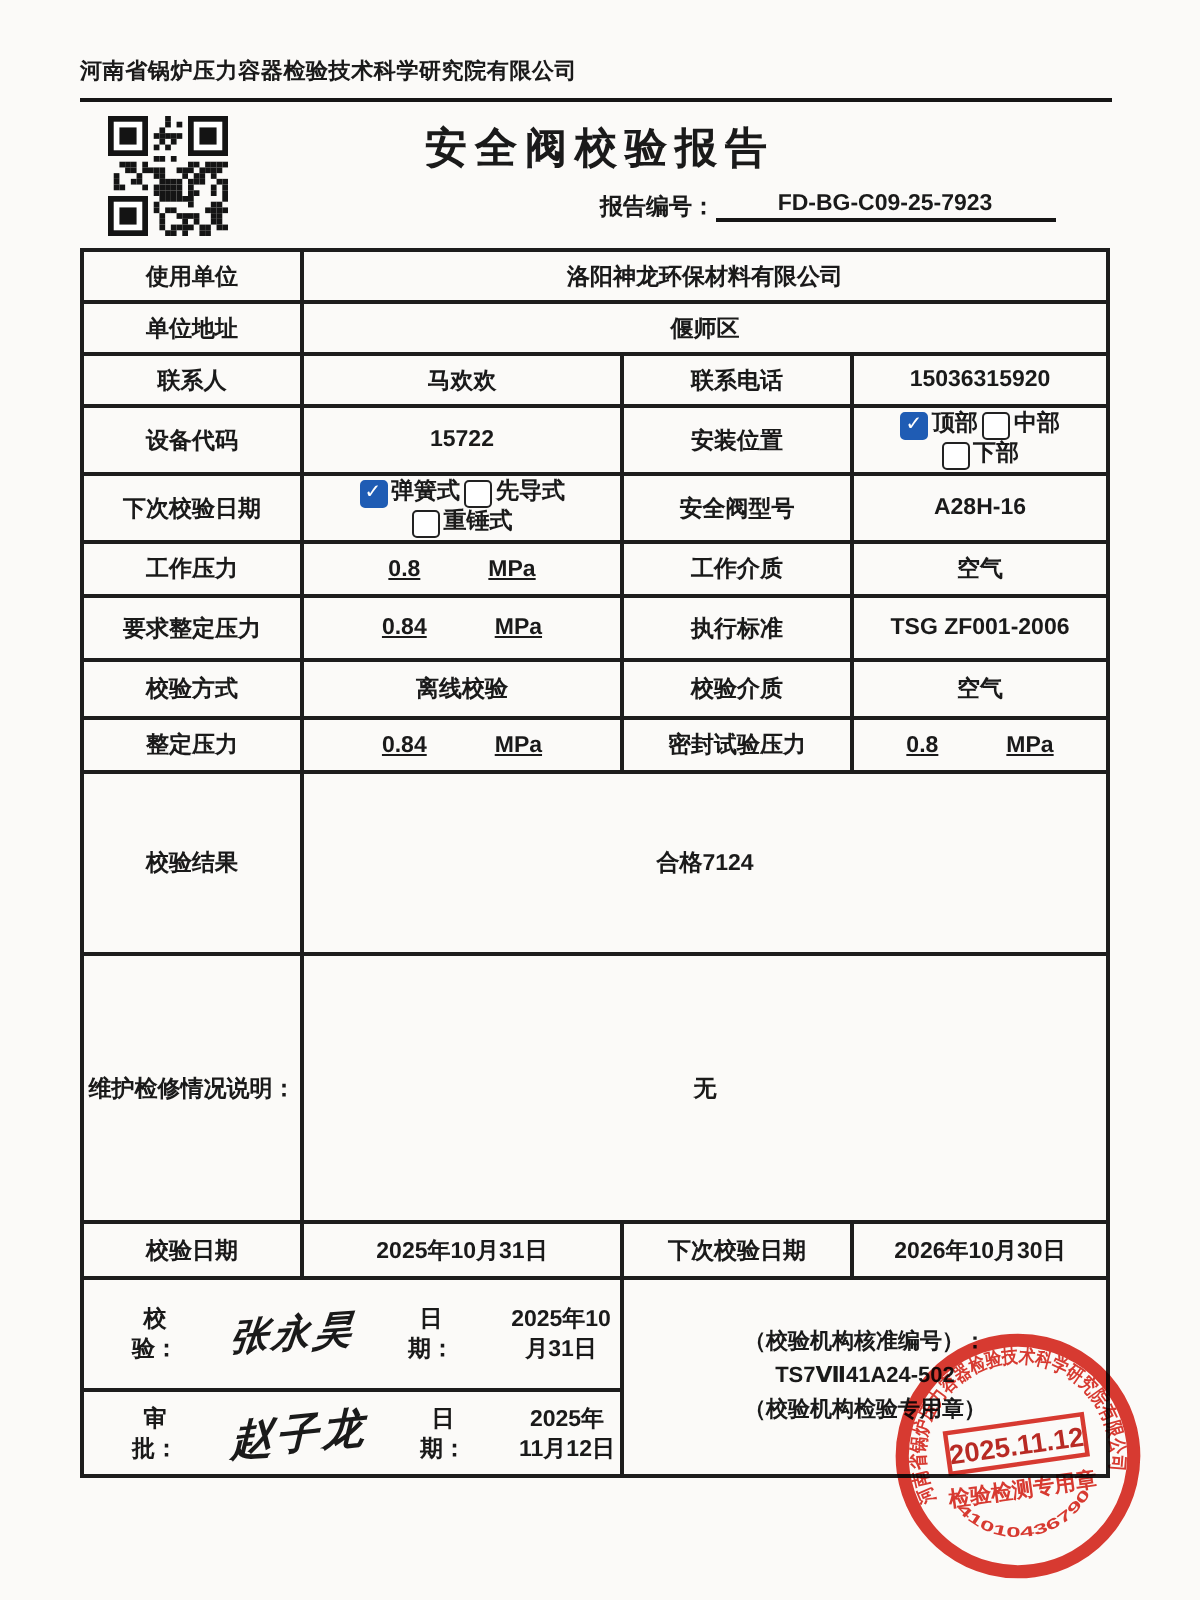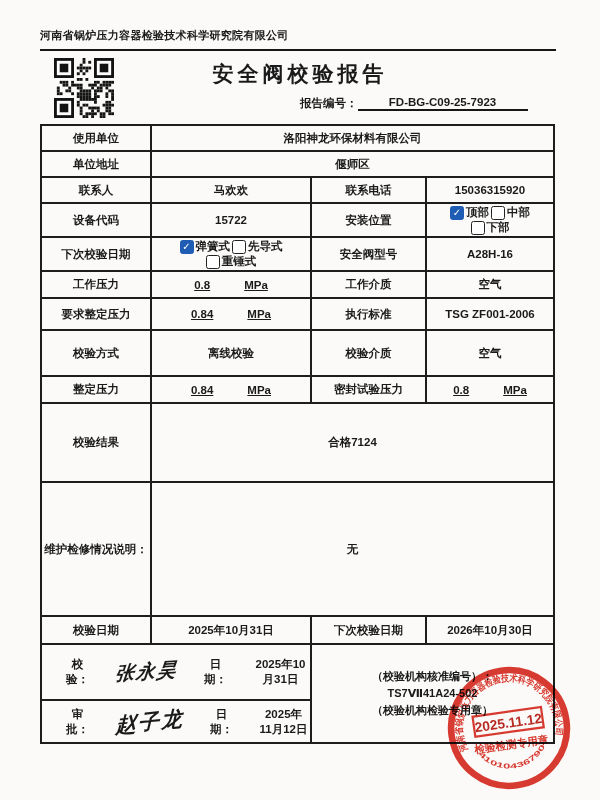--- a/index.html
+++ b/index.html
@@ -33,22 +33,22 @@
   
   table.rep{
     position:absolute;left:40px;top:124px;width:513px;
     border-collapse:collapse;table-layout:fixed;
     font-size:11.5px;font-weight:700;
   }
   table.rep td{
     border:2px solid #1d1d1d;text-align:center;vertical-align:middle;
     padding:1px 2px;overflow:hidden;
   }
-  .h26{height:26px}.h32{height:32px}.h27{height:27px}.h29{height:46px}
-  .h105{height:79px}.h130{height:134px}.h28{height:28px}.h56{height:56px}.h43{height:43px}
+  .h26{height:26px}.h32{height:32px}.h27{height:27px}.h29{height:29px}
+  .h105{height:91px}.h130{height:134px}.h28{height:28px}.h56{height:56px}.h43{height:43px}
   td.tl{text-align:left;vertical-align:top;padding:6px 8px;}
   .press{display:flex;justify-content:center;align-items:center;gap:34px;text-decoration:underline;}
   .cbrow{display:flex;justify-content:center;align-items:center;flex-wrap:wrap;line-height:15px;}
   .cbitem{display:inline-flex;align-items:center;margin:0 1px;}
   .cb{
     width:12px;height:12px;border-radius:2.5px;display:inline-flex;
     align-items:center;justify-content:center;margin-right:2px;flex:0 0 auto;
     font-size:10px;line-height:12px;
   }
   .cb-checked{background:#1f5cb4;color:#fff;border:1px solid #1f5cb4;}

